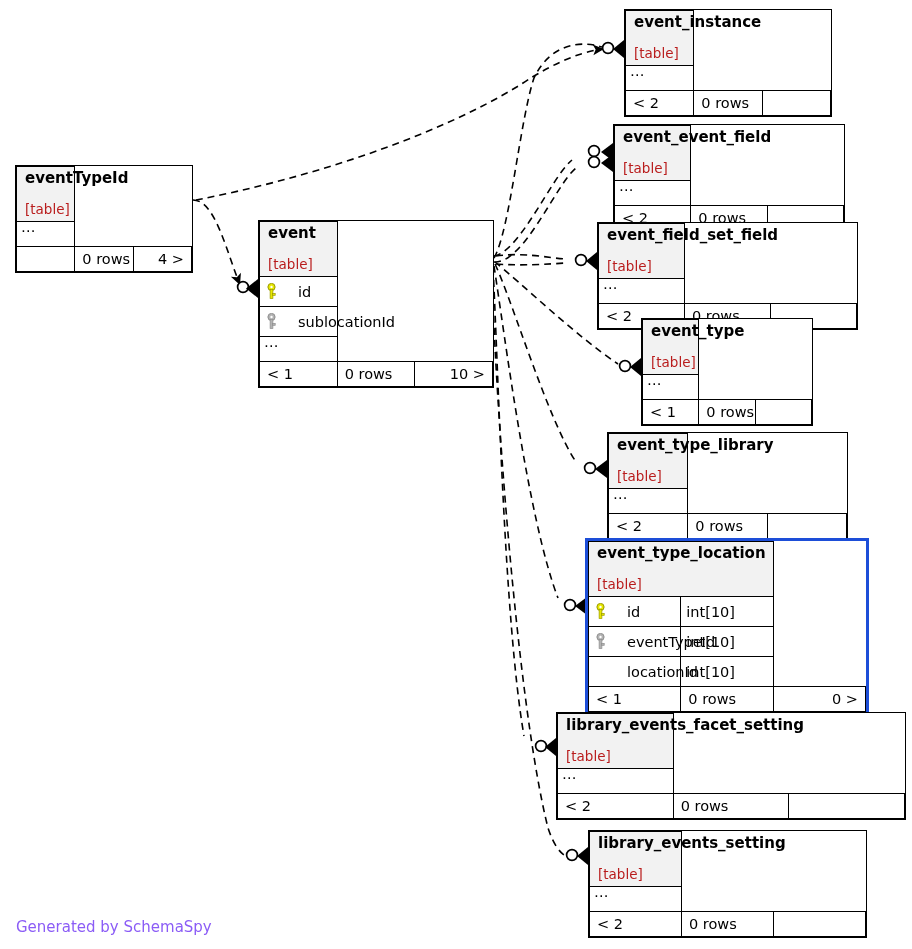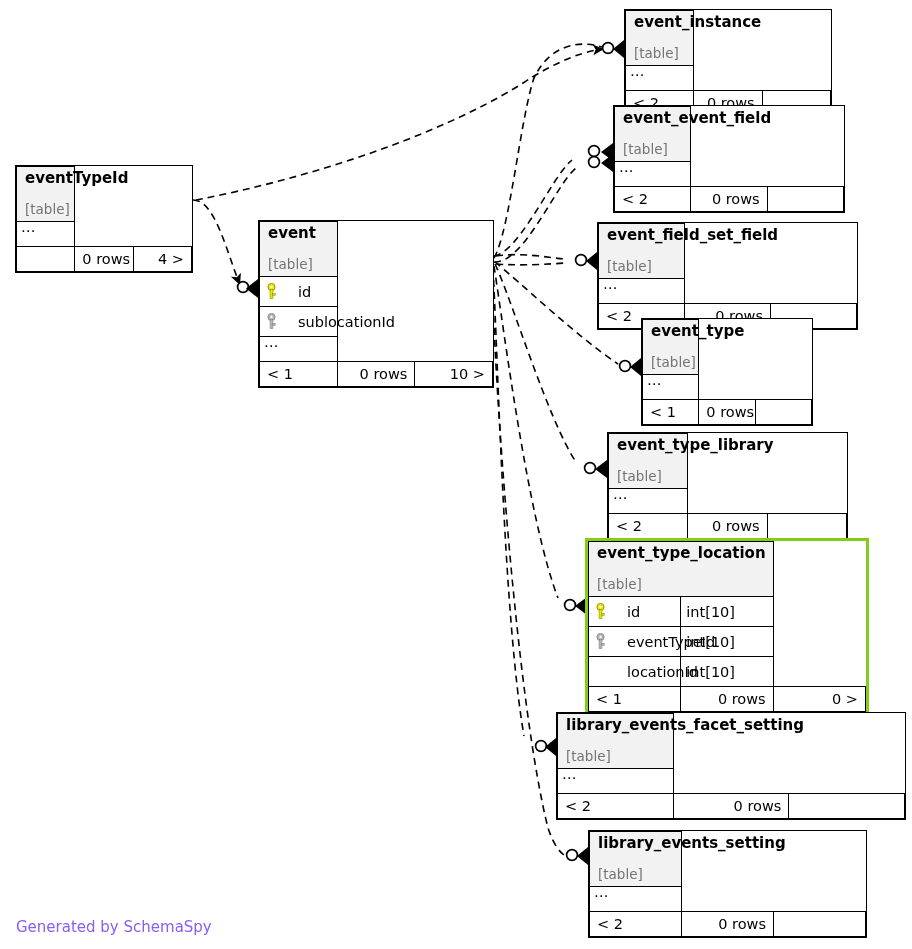--- a/index.html
+++ b/index.html
@@ -32,21 +32,21 @@
     z-index: 1;
   }
   .table-node {
     position: absolute;
     z-index: 2;
     background: #ffffff;
     border: 1px solid #000000;
     box-sizing: border-box;
   }
   .table-node.focal {
-    border: 3px solid #84cc16;
+    border: 3px solid #1d4ed8;
   }
   .tbl {
     border-collapse: collapse;
     width: 100%;
     table-layout: fixed;
     background: #ffffff;
   }
   .tbl td {
     border: 1px solid #000000;
     padding: 0;
@@ -67,21 +67,21 @@
   }
   .tbl-name {
     font-weight: bold;
     font-size: 15px;
     line-height: 17px;
     letter-spacing: 0px;
   }
   .tbl-tag {
     font-size: 13.5px;
     line-height: 16px;
-    color: #737373;
+    color: #b91c1c;
   }
   .col-cell {
     height: 29px;
     padding: 0 6px !important;
     font-size: 14.5px;
     white-space: nowrap;
   }
   .col-inner {
     display: flex;
     align-items: center;
@@ -111,21 +111,21 @@
     position: relative;
     top: -2px;
   }
   .foot-cell {
     height: 24px;
     font-size: 14.5px;
     padding: 0 7px !important;
     white-space: nowrap;
   }
   .foot-left   { text-align: left; }
-  .foot-center { text-align: right; }
+  .foot-center { text-align: left; }
   .foot-right  { text-align: right; }
 
   
   .keyicon {
     width: 11px;
     height: 17px;
     flex: 0 0 11px;
     display: block;
   }
 
@@ -293,21 +293,21 @@
             <td class="ellipsis-cell" colspan="1"><span>…</span></td>
           </tr>
           <tr>
             <td class="foot-cell foot-left" style="width:69px">&lt; 2</td>
             <td class="foot-cell foot-center" style="width:69px">0 rows</td>
             <td class="foot-cell foot-right"></td>
           </tr>
         </tbody>
       </table>
     </div>
-    <div class="table-node" style="left: 613px; top: 105px; width: 232px;">
+    <div class="table-node" style="left: 613px; top: 124px; width: 232px;">
       <table class="tbl">
         <tbody>
           <tr>
             <td class="hdr-cell" colspan="1">
               <div class="hdr-inner">
                 <span class="tbl-name">event_event_field</span>
                 <span class="tbl-tag">[table]</span>
               </div>
             </td>
           </tr>

